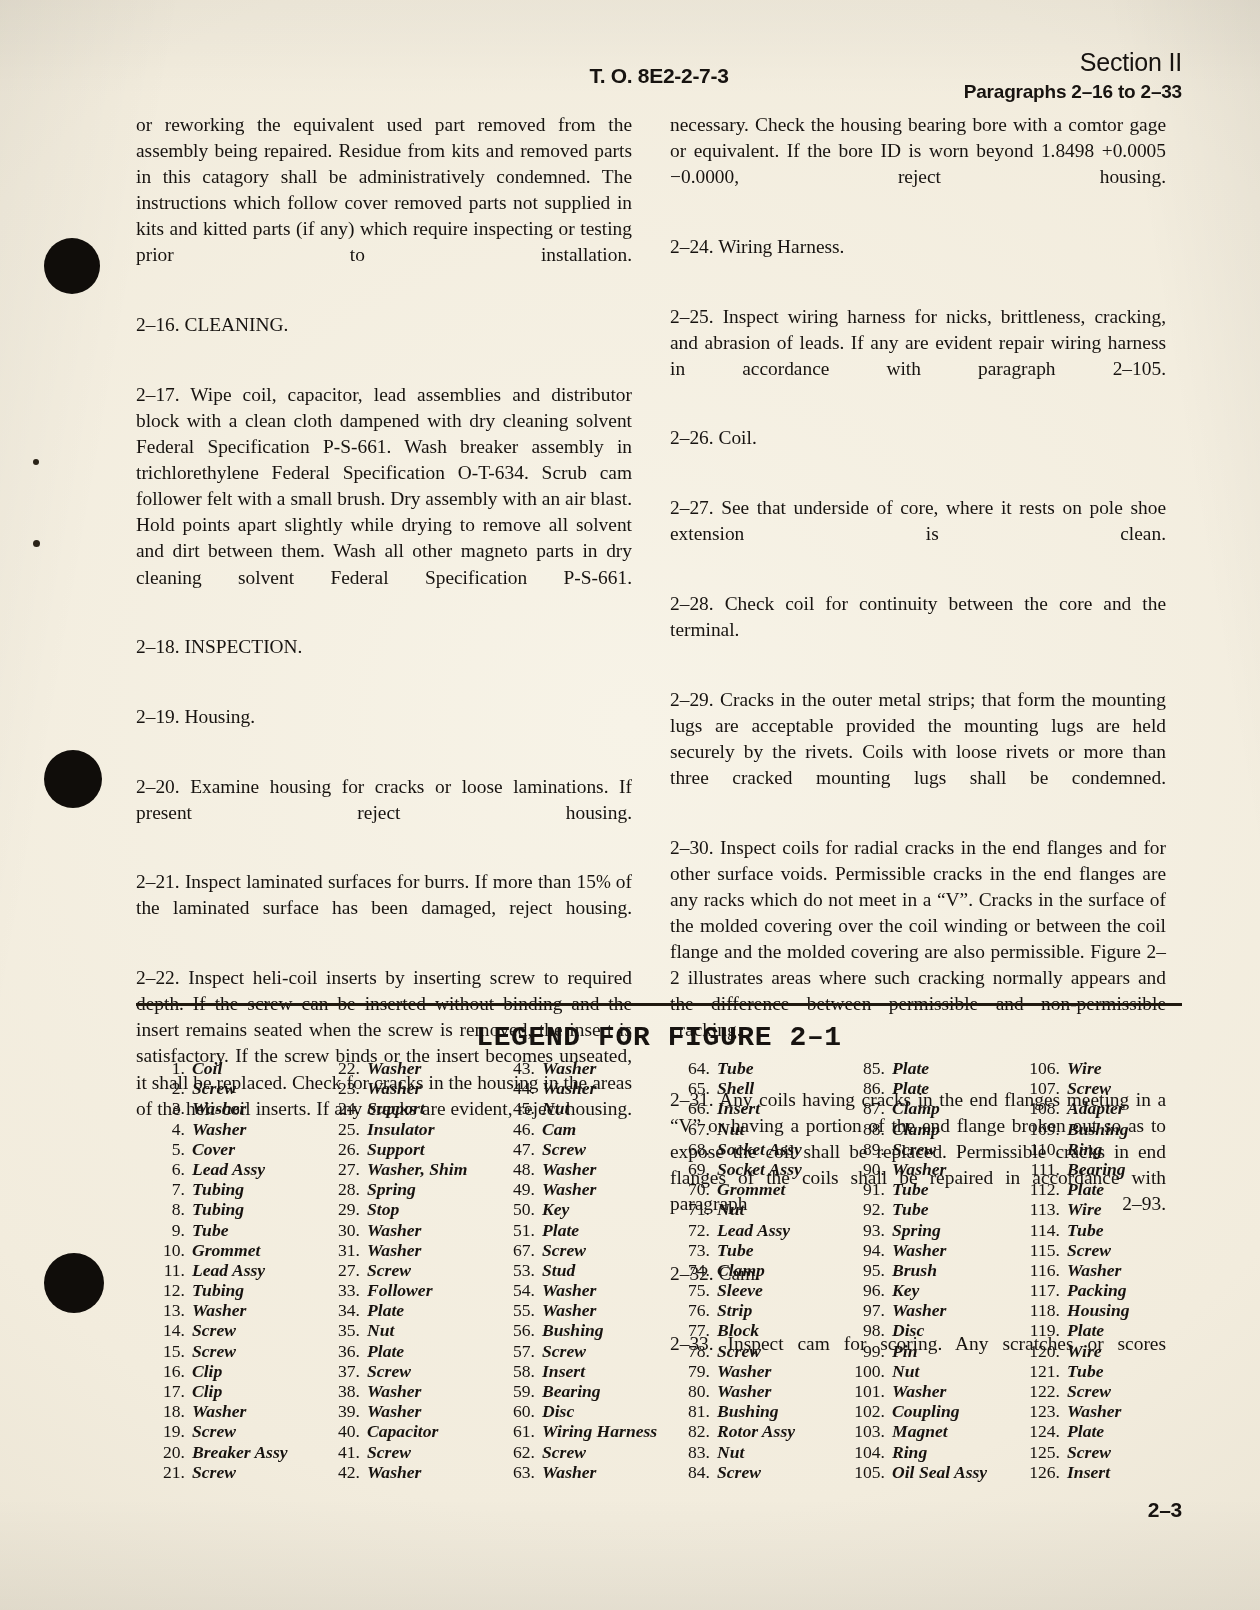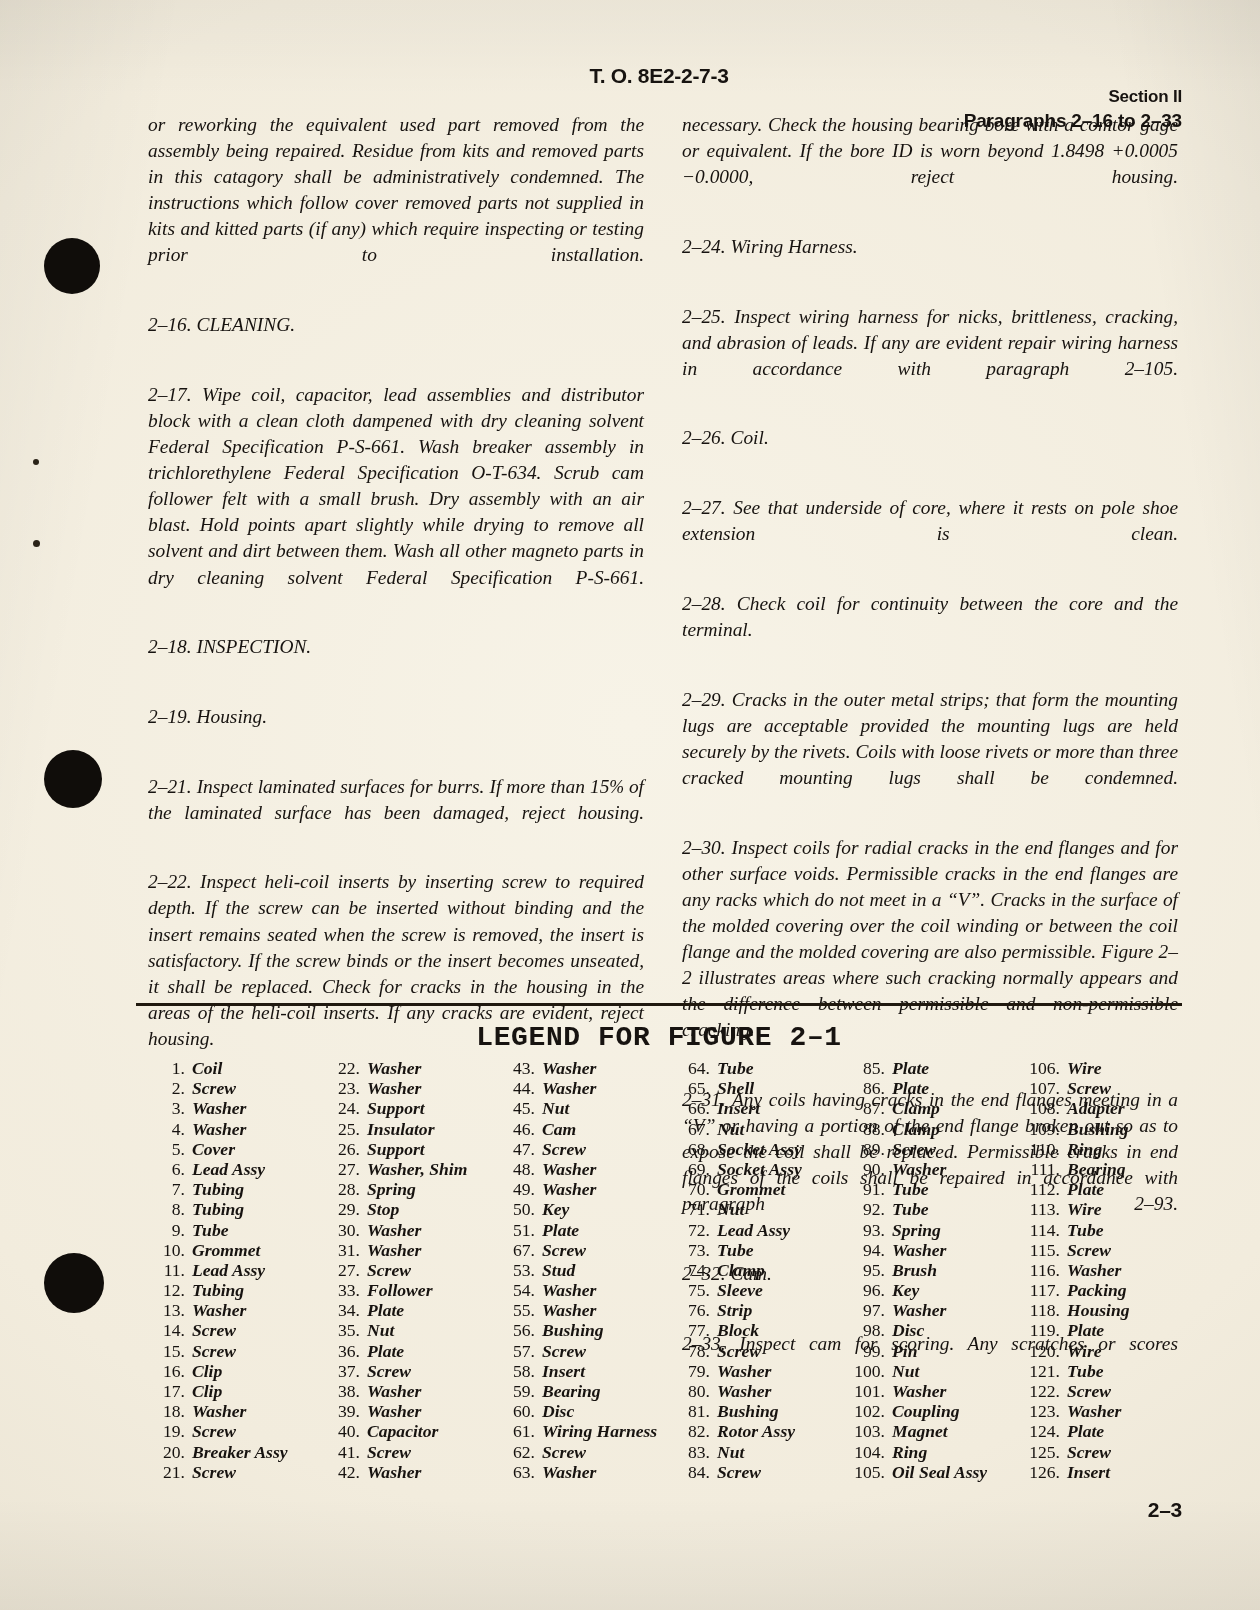--- a/index.html
+++ b/index.html
@@ -81,39 +81,37 @@
     margin-top: 16px;
   }
   .header-right {
     position: absolute;
     right: 0;
     top: 2px;
     text-align: right;
     line-height: 1.32;
   }
   .header-section {
-    font-weight: bold;
-    font-size: 17px;
+    font-weight: normal;
+    font-size: 25px;
     letter-spacing: -0.2px;
-    margin-top: 40px;
   }
   .header-paras {
     font-weight: bold;
     font-size: 19px;
     letter-spacing: -0.2px;
   }
 
   
   .columns {
     position: absolute;
-    left: 148px;
+    left: 136px;
     top: 112px;
     width: 1050px;
     height: 845px;
-    font-style: italic;
   }
   .col {
     position: absolute;
     top: 0;
     width: 496px;
     font-size: 19.4px;
     line-height: 1.345;
     text-align: justify;
     text-justify: inter-word;
     -webkit-hyphens: none;
@@ -228,20 +226,21 @@
     </div>
   </div>
 
   <div class="columns">
     <div class="col left">
       <p class="para">or reworking the equivalent used part removed from the assembly being repaired. Residue from kits and removed parts in this catagory shall be administratively condemned. The instructions which follow cover removed parts not supplied in kits and kitted parts (if any) which require inspecting or testing prior to installation.</p>
       <p class="para heading">2–16.  CLEANING.</p>
       <p class="para">2–17. Wipe coil, capacitor, lead assemblies and distributor block with a clean cloth dampened with dry cleaning solvent Federal Specification P-S-661. Wash breaker assembly in trichlorethylene Federal Specification O-T-634. Scrub cam follower felt with a small brush. Dry assembly with an air blast. Hold points apart slightly while drying to remove all solvent and dirt between them. Wash all other magneto parts in dry cleaning solvent Federal Specification P-S-661.</p>
       <p class="para heading">2–18.  INSPECTION.</p>
       <p class="para heading">2–19.  Housing.</p>
+      <p class="para">2–20. Examine housing for cracks or loose laminations. If present reject housing.</p>
       <p class="para"><span>2–21. Inspect laminated surfaces for burrs. If more than 15</span><span class="pct">%</span><span> of the laminated surface has been damaged, reject housing.</span></p>
       <p class="para">2–22. Inspect heli-coil inserts by inserting screw to required depth. If the screw can be inserted without binding and the insert remains seated when the screw is removed, the insert is satisfactory. If the screw binds or the insert becomes unseated, it shall be replaced. Check for cracks in the housing in the areas of the heli-coil inserts. If any cracks are evident, reject housing.</p>
     </div>
 
     <div class="col right">
       <p class="para">necessary. Check the housing bearing bore with a comtor gage or equivalent. If the bore ID is worn beyond 1.8498 +0.0005 −0.0000, reject housing.</p>
       <p class="para heading">2–24. Wiring Harness.</p>
       <p class="para">2–25. Inspect wiring harness for nicks, brittleness, cracking, and abrasion of leads. If any are evident repair wiring harness in accordance with paragraph 2–105.</p>
       <p class="para heading">2–26. Coil.</p>
       <p class="para">2–27. See that underside of core, where it rests on pole shoe extension is clean.</p>

